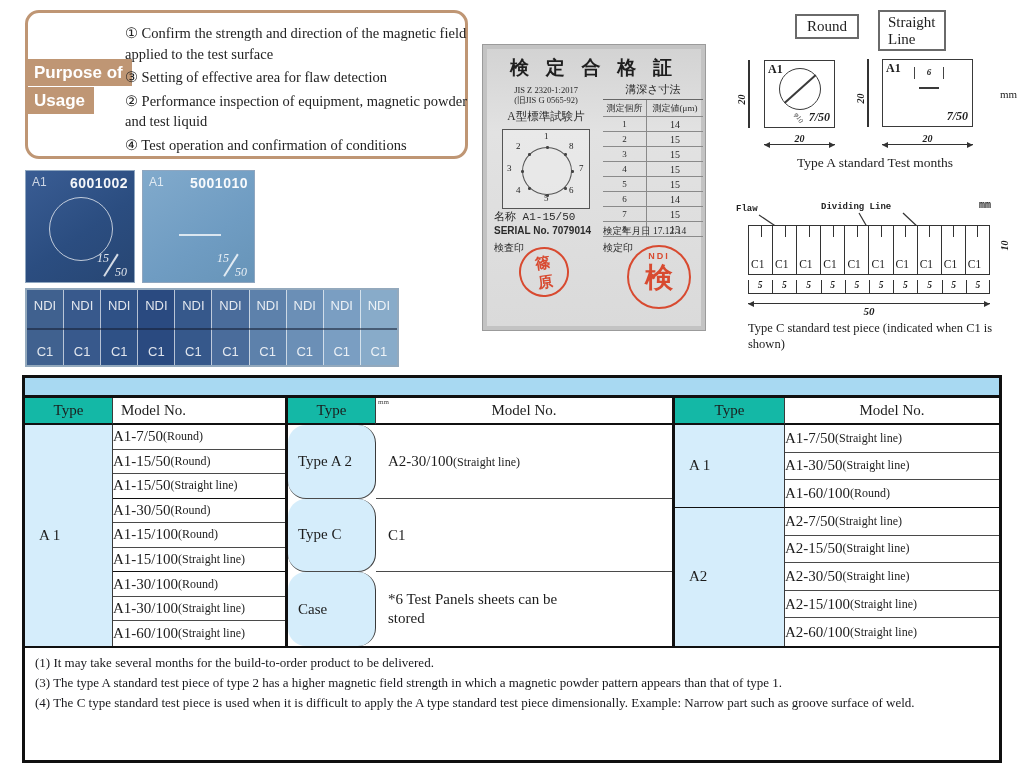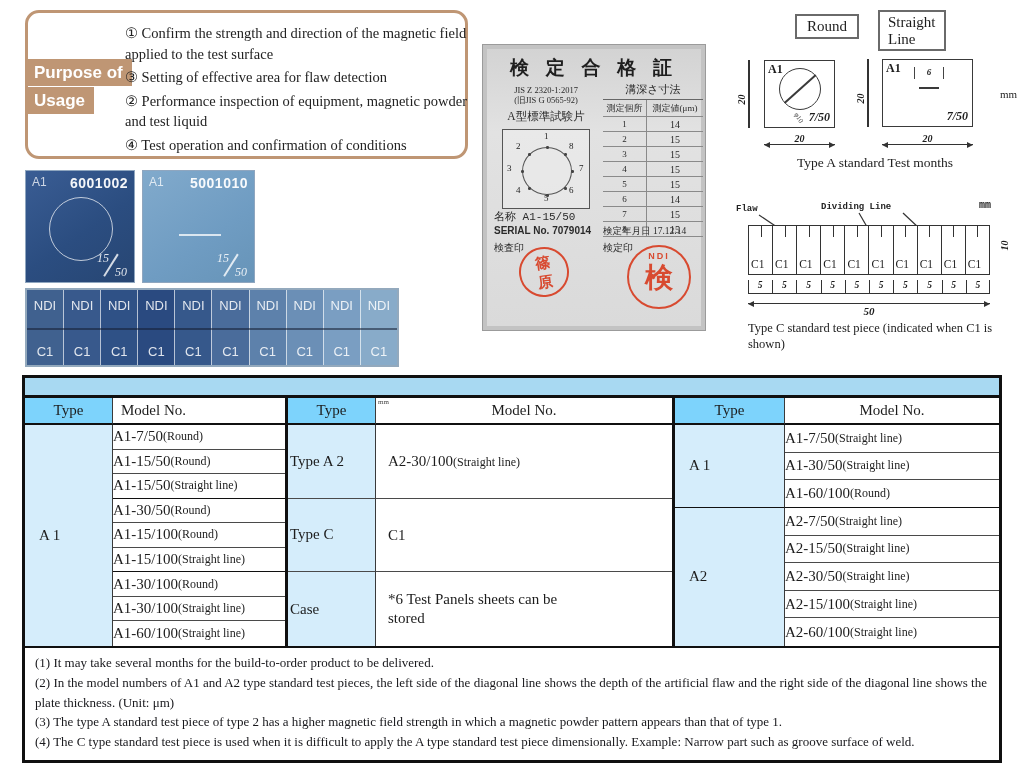--- a/index.html
+++ b/index.html
@@ -170,31 +170,31 @@
           border:3px solid #101010; background:#fff; }
   .band { height:20px; background:#a8d9f2; border-bottom:3px solid #101010; }
   .groups { display:flex; height:250px; border-bottom:2px solid #101010; }
   .grp { height:100%; display:grid; }
   .grp1 { width:263px; border-right:3px solid #101010;
           grid-template-columns:88px 1fr; grid-template-rows:27px repeat(9,1fr); }
   .grp2 { width:387px; border-right:3px solid #101010;
           grid-template-columns:88px 1fr; grid-template-rows:27px repeat(3,1fr); }
   .grp3 { flex:1; grid-template-columns:110px 1fr; grid-template-rows:27px repeat(8,1fr); }
   .cell { font-size:15px; display:flex; align-items:center; }
-  .h-type { background:#7dd3fc; justify-content:center; border-right:1px solid #3a3a3a;
+  .h-type { background:#14b8a6; justify-content:center; border-right:1px solid #3a3a3a;
           border-bottom:2px solid #101010; }
   .h-model { border-bottom:2px solid #101010; padding-left:8px; position:relative; }
   .h-model.centered { justify-content:center; padding-left:0; }
   .mm-artifact { position:absolute; left:2px; top:0; font-size:7px; color:#444; }
   .t-span { background:#d5edfb; border-right:1px solid #3a3a3a; padding-left:14px; }
   .m-cell { border-bottom:1px solid #4a4a4a; }
   .m-cell.last, .t-span.last { border-bottom:none; }
   .m-cell.thick { border-bottom:1.5px solid #101010; }
   .t-sec { background:#d5edfb; border-right:1px solid #3a3a3a; border-bottom:1px solid #4a4a4a;
-          padding-left:2px; }
+          padding-left:10px;border-radius:18px; }
   .m-sec { padding-left:12px; border-bottom:1px solid #4a4a4a; }
   .m-sec .wrapbox { max-width:205px; line-height:1.25; }
   .paren { font-size:12px; }
   .m-main { font-size:15px; }
 
   .notes { padding:5px 10px 0 10px; font-size:13px; line-height:1.52; color:#18181c; }
 
   [data-interactable] { cursor:default; }
 </style>
 </head>
@@ -576,19 +576,18 @@
           </div>
         <div class="cell m-cell last" style="grid-row:9;grid-column:2" data-interactable="false">
             <span class="m-main">A2-60/100</span>
             <span class="paren">(Straight line)</span>
           </div>
       </div>
     </div>
 
     <div class="notes" data-interactable="false">
       <div data-interactable="false">(1) It may take several months for the build-to-order product to be delivered.</div>
-      <div data-interactable="false">(2) In the model numbers of A1 and A2 type standard test pieces, the left side of the diagonal line shows the depth of the artificial flaw and the right side of the diagonal line shows the plate thickness. (Unit: μm)</div>
       <div data-interactable="false">(3) The type A standard test piece of type 2 has a higher magnetic field strength in which a magnetic powder pattern appears than that of type 1.</div>
       <div data-interactable="false">(4) The C type standard test piece is used when it is difficult to apply the A type standard test piece dimensionally. Example: Narrow part such as groove surface of weld.</div>
     </div>
   </div>
 
 </div>
 
 </body></html>

